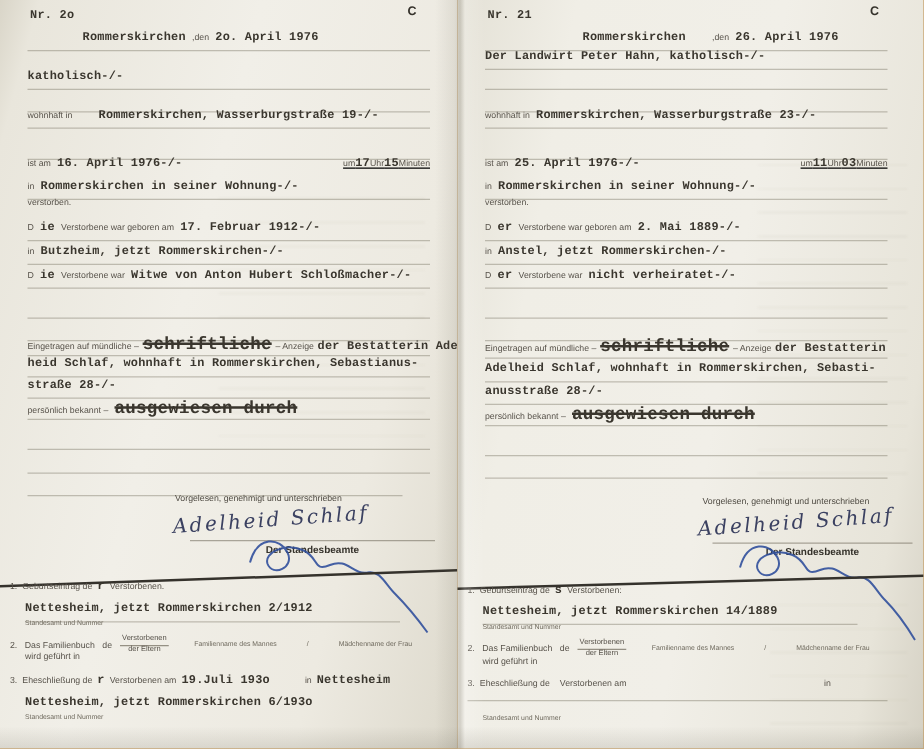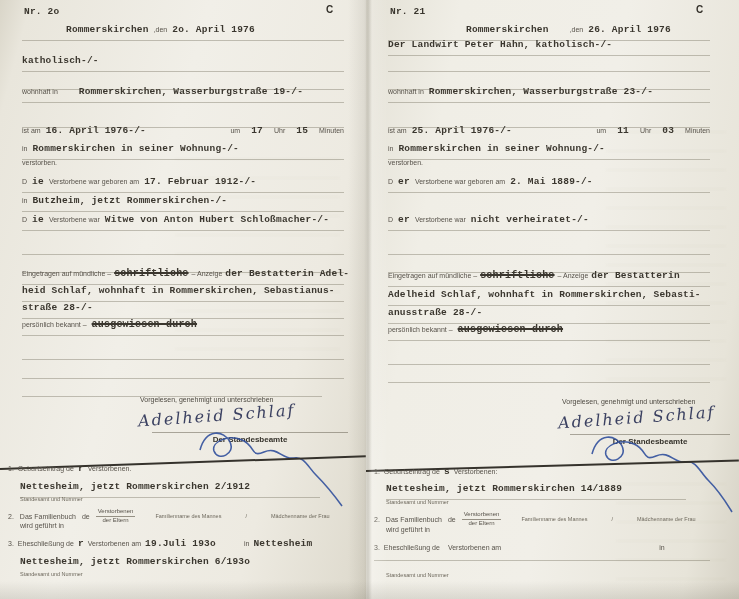--- a/index.html
+++ b/index.html
@@ -32,23 +32,23 @@
     white-space:nowrap;
   }
   .nb{border-bottom:none;}
   .typed{
     font-family:"Liberation Mono","DejaVu Sans Mono",monospace;
     font-size:9.5px;font-weight:700;color:#3a362e;letter-spacing:.2px;white-space:pre;
   }
   .printed{font-size:7px;color:#57524a;white-space:nowrap;}
   .tiny{font-size:5.5px;color:#6e695d;white-space:nowrap;}
   .struck{text-decoration:line-through;text-decoration-thickness:1.6px;}
-  .xstruck{font-size:10px;}
+  .xstruck{font-size:14px;}
   .cmark{position:absolute;top:4px;font-size:10px;font-weight:bold;color:#35322b;}
-  .timegrp{display:flex;gap:11px;margin-left:auto;align-items:baseline;}
+  .timegrp{display:flex;margin-left:auto;align-items:baseline;text-decoration:underline;}
   .script{
     position:absolute;font-family:"DejaVu Serif",serif;font-style:italic;
     font-size:16px;color:#3b4161;letter-spacing:2px;transform:rotate(-4deg);
   }
   .vorg{position:absolute;font-size:7px;color:#4e4a42;}
   .beamte{
     position:absolute;border-top:1px solid rgba(110,104,90,.55);
     font-size:8px;font-weight:bold;color:#35322b;text-align:center;padding-top:2px;
   }
   .sep{
@@ -256,20 +256,24 @@
     <div class="row nb" style="top:159px;">
       <span class="printed">verstorben.</span>
     </div>
 
     <div class="row" style="top:176px;">
       <span class="printed">D</span>
       <span class="typed">er</span>
       <span class="printed">Verstorbene war geboren am</span>
       <span class="typed">2. Mai 1889-/-</span>
     </div>
+    <div class="row" style="top:195px;">
+      <span class="printed">in</span>
+      <span class="typed">Anstel, jetzt Rommerskirchen-/-</span>
+    </div>
     <div class="row" style="top:214px;">
       <span class="printed">D</span>
       <span class="typed">er</span>
       <span class="printed">Verstorbene war</span>
       <span class="typed">nicht verheiratet-/-</span>
     </div>
 
     <div class="row" style="top:238px;"></div>
     <div class="row" style="top:256px;"></div>
 

